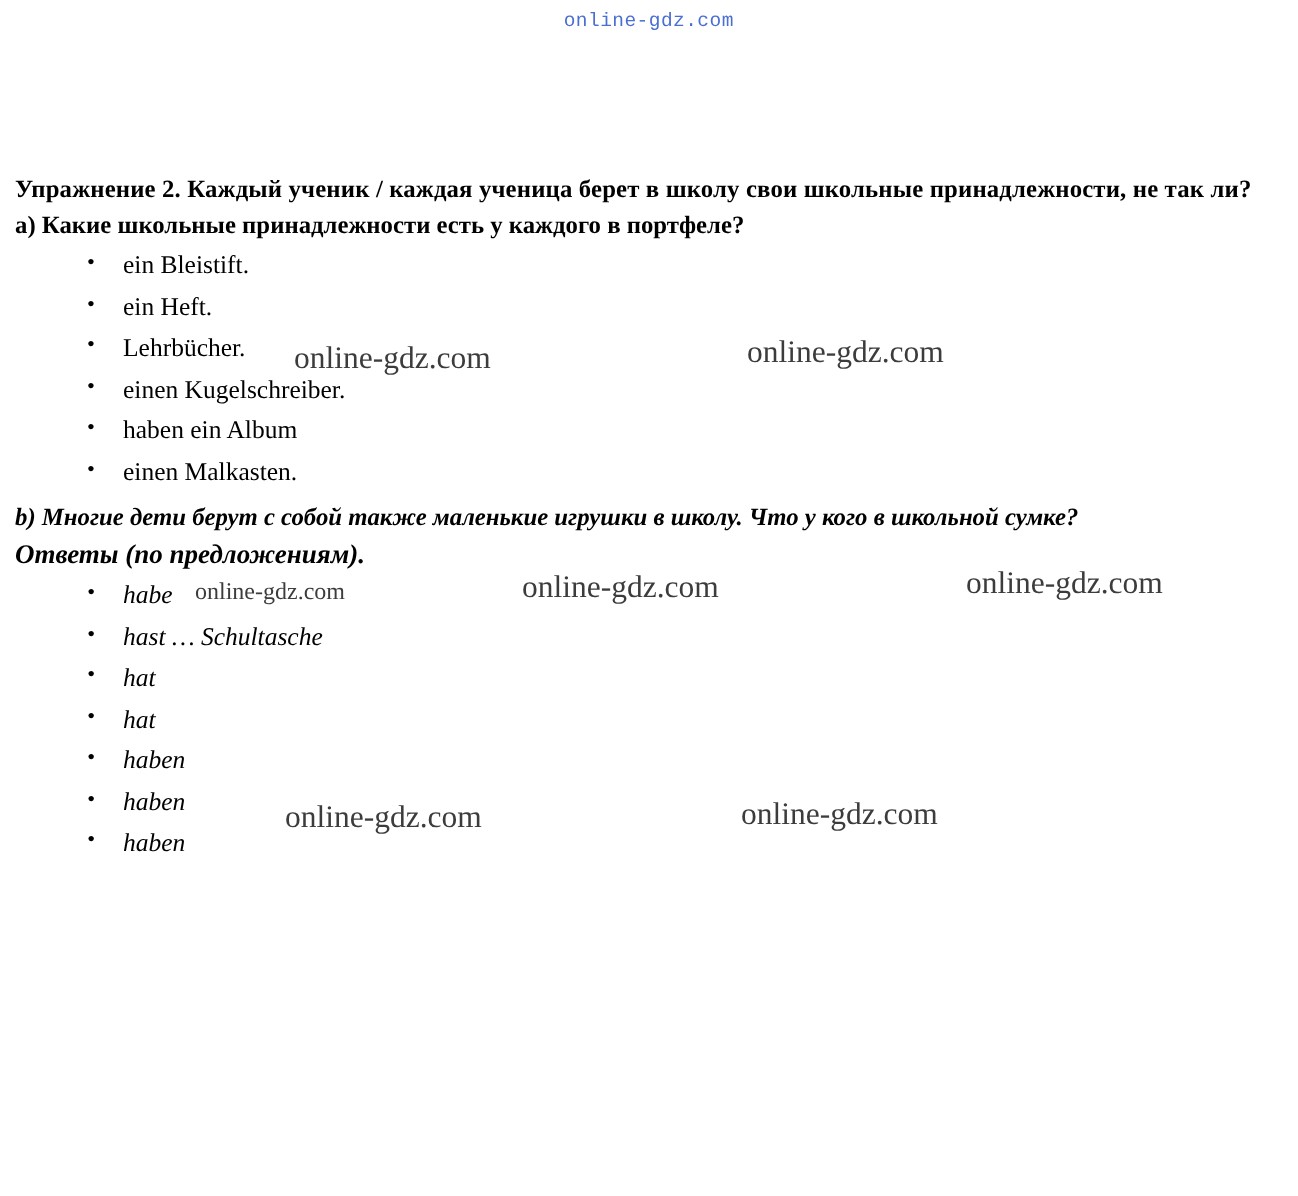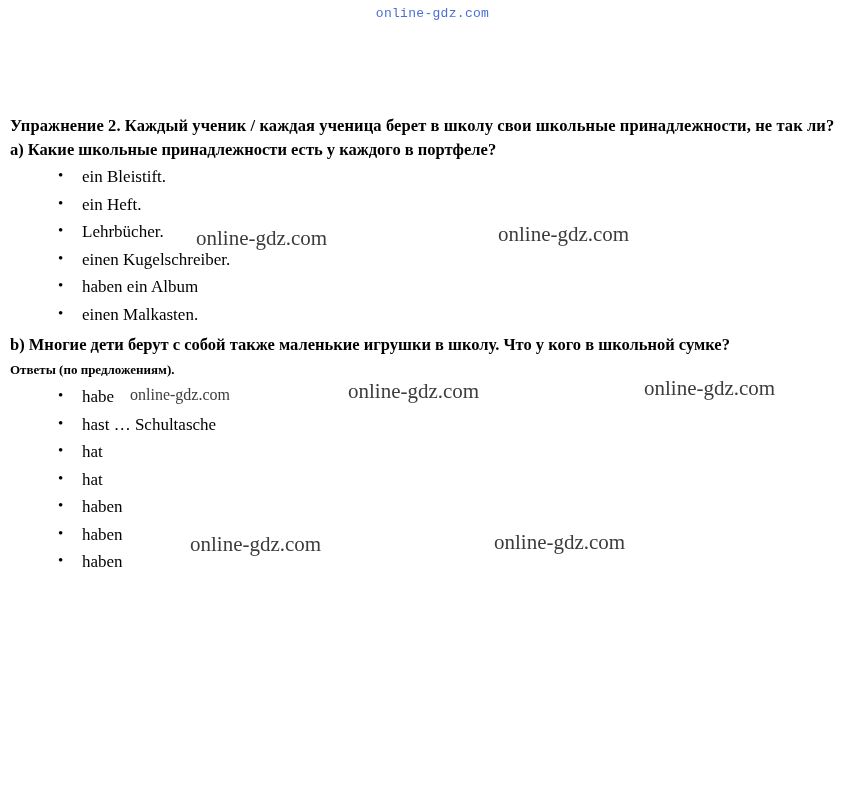--- a/index.html
+++ b/index.html
@@ -71,25 +71,26 @@
   ul.items li::before {
     content: "\2022";
     position: absolute;
     left: 48px;
     top: -1px;
     font-size: 15px;
     line-height: 27.5px;
   }
   .block-b {
     margin-top: 5px;
+    font-style: italic;
   }
   .answers-head {
     font-family: "Liberation Serif", serif;
     font-weight: bold;
-    font-size: 13px;
+    font-size: 18px;
     line-height: 23px;
     margin: 2px 0 2px 0;
   }
   
   .wm {
     position: absolute;
     font-family: "Liberation Serif", serif;
     color: #222222;
     opacity: 0.88;
     white-space: nowrap;

